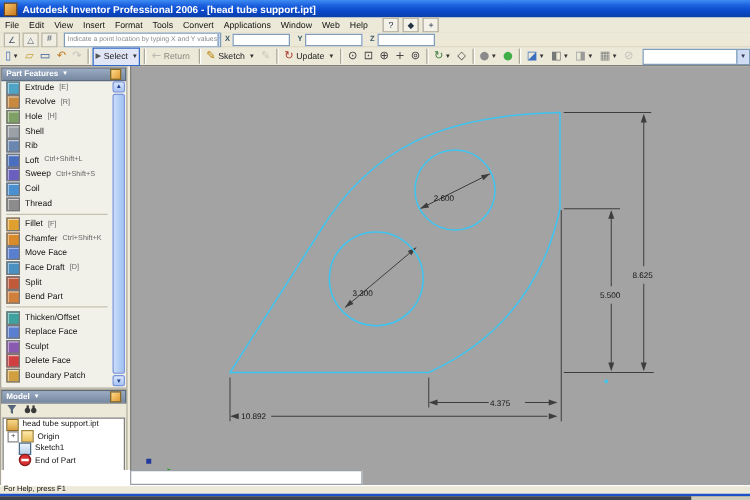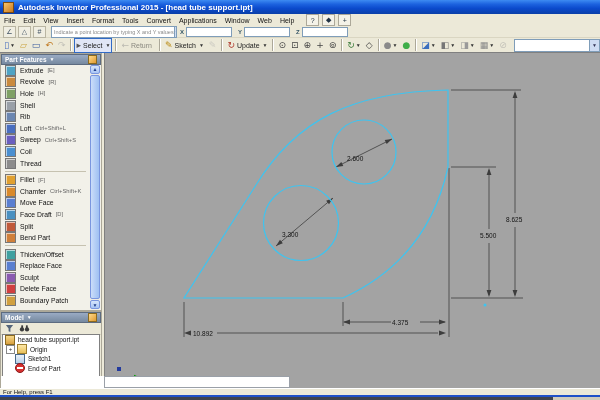--- a/index.html
+++ b/index.html
@@ -100,21 +100,21 @@
   #desktop{position:absolute;left:0;top:396.5px;width:600px;height:3.5px;background:#3F434C;}
   #desktop .dright{position:absolute;left:553px;top:0;width:47px;height:3.5px;background:#CFCBBB;}
 </style>
 </head>
 <body>
 
 <div id="win">
 
   <div id="titlebar">
     <span id="appicon"></span>
-    <span>Autodesk Inventor Professional 2015 - [head tube support.ipt]</span>
+    <span>Autodesk Inventor Professional 2006 - [head tube support.ipt]</span>
   </div>
 
   <div id="menubar">
     <span id="menus" style="display:flex">
         <span class="menu-item">File</span>
         <span class="menu-item">Edit</span>
         <span class="menu-item">View</span>
         <span class="menu-item">Insert</span>
         <span class="menu-item">Format</span>
         <span class="menu-item">Tools</span>

